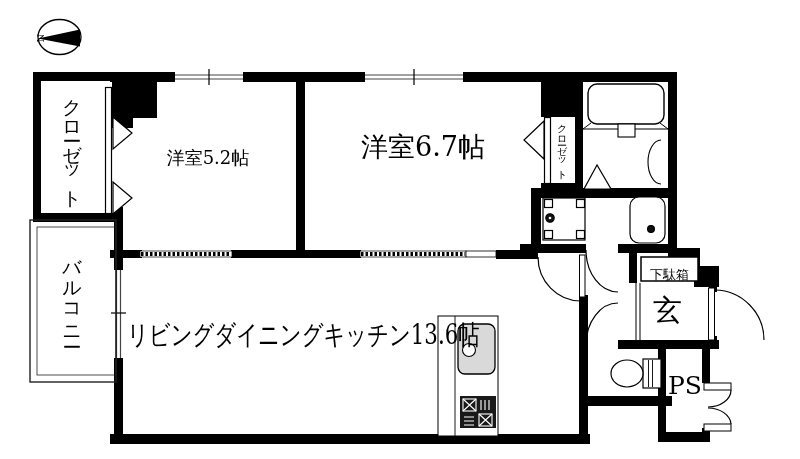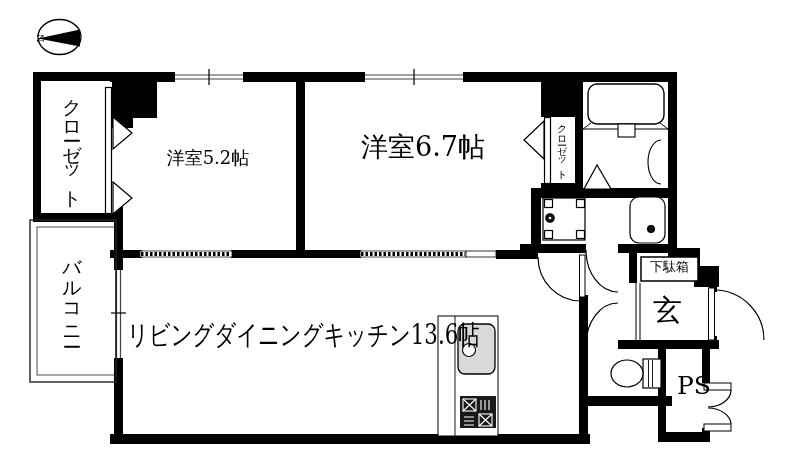--- a/index.html
+++ b/index.html
@@ -172,18 +172,18 @@
   <div class="lbl v" style="left:62px;top:246px;height:134px;font-size:19px;">バルコニー</div>
 
   <div class="lbl ctr" style="left:118px;top:149px;width:180px;font-size:18px;">洋室5.2帖</div>
 
   <div class="lbl ctr" style="left:303px;top:133px;width:240px;font-size:27px;">洋室6.7帖</div>
 
   <div class="lbl v" style="left:556px;top:117px;height:68px;font-size:10px;letter-spacing:0;">クローゼット</div>
 
   <div class="lbl" style="left:127px;top:321px;font-size:27px;transform:scaleX(0.79);transform-origin:left top;">リビングダイニングキッチン13.6帖</div>
 
-  <div class="lbl ctr" style="left:641px;top:260px;width:57px;font-size:13px;">下駄箱</div>
+  <div class="lbl ctr" style="left:641px;top:268px;width:57px;font-size:13px;">下駄箱</div>
 
   <div class="lbl" style="left:653px;top:295px;font-size:29px;">玄</div>
 
-  <div class="lbl ctr" style="left:667px;top:373px;width:36px;font-size:25px;padding-left:9px;">PS</div>
+  <div class="lbl ctr" style="left:667px;top:373px;width:36px;font-size:25px;">PS</div>
 </div>
 
 </body></html>

